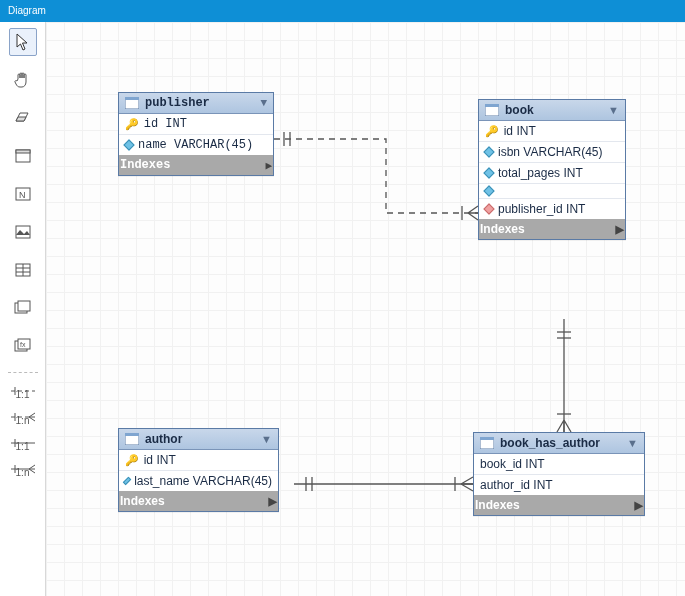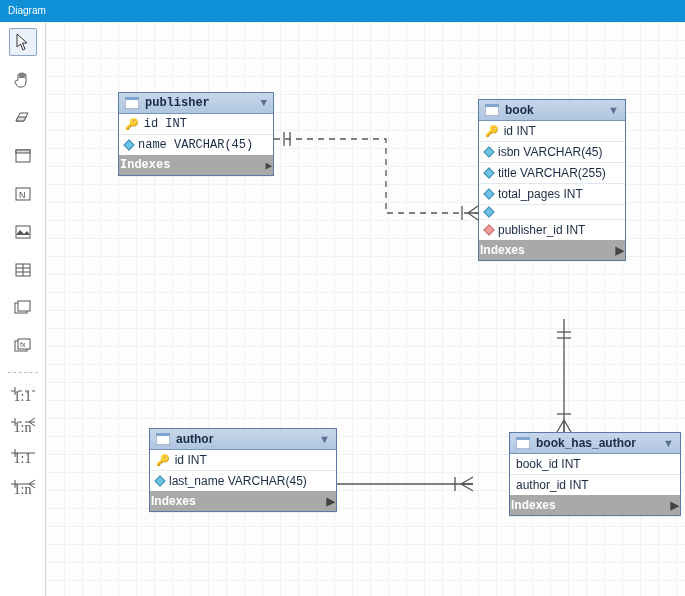--- a/index.html
+++ b/index.html
@@ -46,24 +46,23 @@
   .tool.selected {
     border-color: #8aa3c8;
     background: #eaf1fb;
   }
   .tool-sep {
     width: 30px;
     border-top: 1px dashed #bbb;
     margin: 2px 0;
   }
   .tool-label {
-    font-size: 14px;
+    font-size: 10px;
     color: #555;
     margin-top: -8px;
-    font-family: Liberation Serif, serif;
   }
   .canvas {
     flex: 1;
     position: relative;
     background-color: #fdfdfd;
     background-image:
       linear-gradient(#f1f1f1 1px, transparent 1px),
       linear-gradient(90deg, #f1f1f1 1px, transparent 1px);
     background-size: 18px 18px;
   }
@@ -296,41 +295,37 @@
           <div class="entity-col">
             <span class="key-icon">🔑</span>
             <span>id INT</span>
           </div>
           <div class="entity-col">
             <span class="dia-icon-blue"></span>
             <span>isbn VARCHAR(45)</span>
           </div>
           <div class="entity-col">
             <span class="dia-icon-blue"></span>
-            <span>title VARCHAR(255)</span>
-          </div>
-          <div class="entity-col">
-            <span class="dia-icon-blue"></span>
             <span>total_pages INT</span>
           </div>
           <div class="entity-col">
             <span class="dia-icon-blue"></span>
           </div>
           <div class="entity-col">
             <span class="dia-icon-red"></span>
             <span>publisher_id INT</span>
           </div>
         </div>
       <div class="entity-indexes">
         <span>Indexes</span>
         <span class="arrow">▶</span>
       </div>
     </div>
 
-    <div class="entity" style="left:72px; top:406px; width:188px;margin-left:31px;">
+    <div class="entity" style="left:72px; top:406px; width:161px;">
       <div class="entity-header">
         <span class="tbl-icon">
           <svg width="14" height="12" viewBox="0 0 14 12">
               <rect x="0" y="0" width="14" height="12" fill="#fff" stroke="#5a7aa5"></rect>
               <rect x="0" y="0" width="14" height="3" fill="#7fa5d0"></rect>
             </svg>
         </span>
         <span>author</span>
         <span class="chev">▼</span>
       </div>
@@ -343,21 +338,21 @@
             <span class="dia-icon-blue"></span>
             <span>last_name VARCHAR(45)</span>
           </div>
         </div>
       <div class="entity-indexes">
         <span>Indexes</span>
         <span class="arrow">▶</span>
       </div>
     </div>
 
-    <div class="entity" style="left:427px; top:410px; width:172px;margin-left:36px;">
+    <div class="entity" style="left:427px; top:410px; width:172px;">
       <div class="entity-header">
         <span class="tbl-icon">
           <svg width="14" height="12" viewBox="0 0 14 12">
               <rect x="0" y="0" width="14" height="12" fill="#fff" stroke="#5a7aa5"></rect>
               <rect x="0" y="0" width="14" height="3" fill="#7fa5d0"></rect>
             </svg>
         </span>
         <span>book_has_author</span>
         <span class="chev">▼</span>
       </div>

